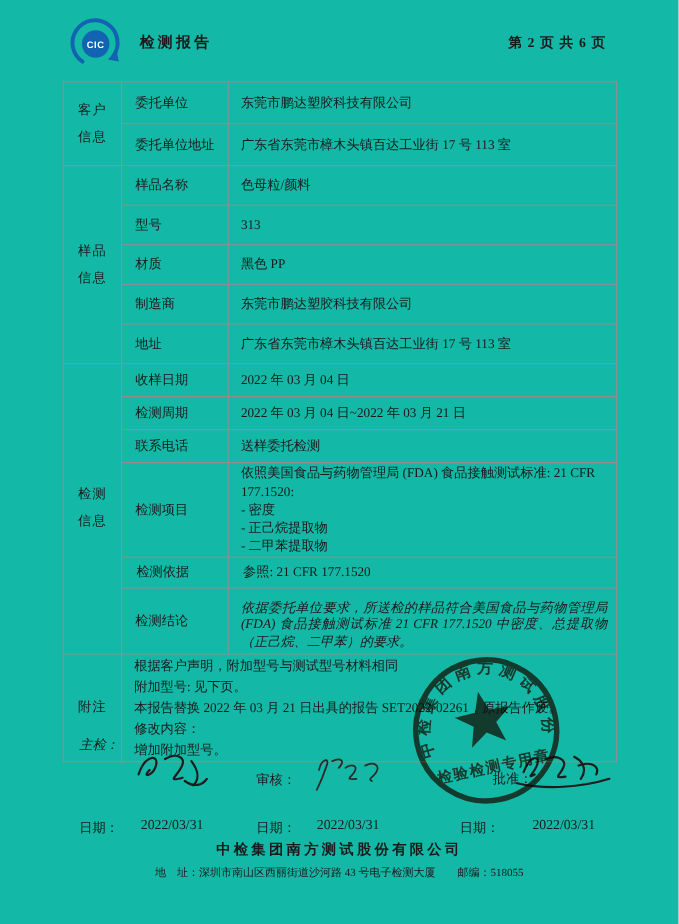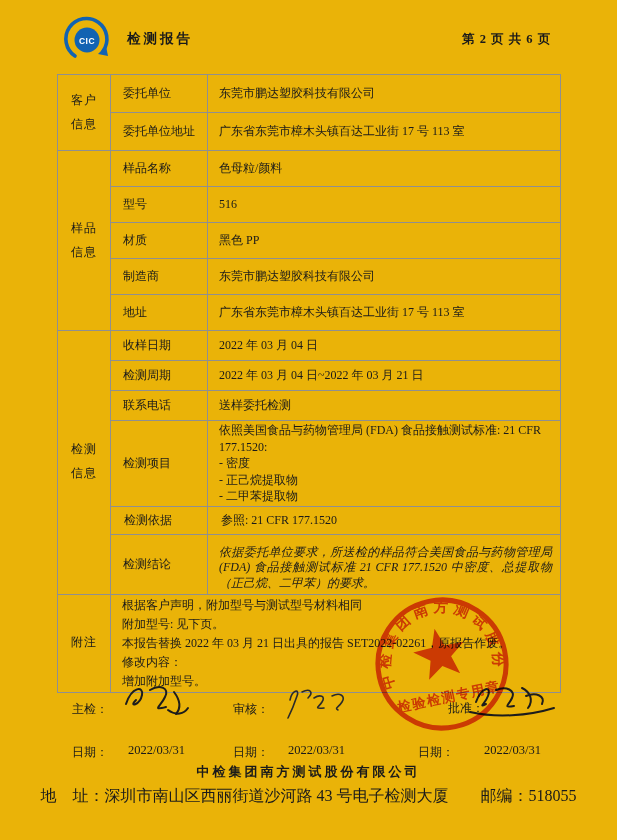--- a/index.html
+++ b/index.html
@@ -1,16 +1,16 @@
 <!DOCTYPE html>
 <html><head>
 <meta charset="utf-8">
 <style>
   html,body{margin:0;padding:0;background:#fff;}
-  #page{position:relative;width:617px;height:840px;background:#eab308;overflow:hidden;
+  #page{position:relative;width:617px;height:840px;background:#14b8a6;overflow:hidden;
         font-family:"Liberation Serif","DejaVu Serif",serif;color:#1a1a1a;}
   
   .hdr-title{position:absolute;left:127px;top:30px;font-size:13.5px;font-weight:bold;letter-spacing:3px;}
   .hdr-no{position:absolute;left:237px;top:31px;font-size:12.5px;font-weight:bold;}
   .hdr-page{position:absolute;left:462px;top:31px;font-size:12.5px;font-weight:bold;letter-spacing:1px;}
   .logo{position:absolute;left:62px;top:15px;}
   
   table.report{position:absolute;left:57px;top:74px;width:503px;border-collapse:collapse;table-layout:fixed;}
   table.report td{border:1px solid #8f8f8f;font-size:12px;vertical-align:middle;word-break:break-all;}
   col.c0{width:53px;} col.c1{width:97px;} col.c2{width:353px;}
@@ -28,21 +28,21 @@
   .siglabel{position:absolute;font-size:12px;}
   .sig-svg{position:absolute;}
   .datelabel{position:absolute;font-size:12px;}
   .dateval{position:absolute;font-size:12.5px;}
   
   .stamp{position:absolute;left:372px;top:594px;width:140px;height:140px;
          transform:rotate(-12deg);opacity:.88;mix-blend-mode:multiply;pointer-events:none;}
   
   .f-company{position:absolute;left:0;top:763px;width:100%;text-align:center;
              font-size:13px;font-weight:bold;letter-spacing:3px;}
-  .f-addr{position:absolute;left:0;top:786px;width:100%;text-align:center;font-size:16px;}
+  .f-addr{position:absolute;left:0;top:786px;width:100%;text-align:center;font-size:10px;}
   .f-web{position:absolute;left:0;top:803px;width:100%;text-align:center;font-size:12px;}
   .f-web a{color:#1616c8;text-decoration:underline;font-family:"Liberation Mono","DejaVu Sans Mono",monospace;font-size:11.5px;}
 </style>
 </head>
 <body>
 
 <div id="page">
 
   <svg class="logo" width="50" height="50" viewBox="0 0 50 50">
     <path d="M 13 41 A 20.5 20.5 0 1 1 41 36" fill="none" stroke="#1263b2" stroke-width="3.6" stroke-linecap="round"></path>
@@ -77,21 +77,21 @@
       <tr class="h33">
         <td class="sec" rowspan="5">
           <span>样品</span>
           <span>信息</span>
         </td>
         <td class="fld">样品名称</td>
         <td class="val">色母粒/颜料</td>
       </tr>
       <tr class="h33">
         <td class="fld">型号</td>
-        <td class="val">516</td>
+        <td class="val">313</td>
       </tr>
       <tr class="h33">
         <td class="fld">材质</td>
         <td class="val">黑色 PP</td>
       </tr>
       <tr class="h33">
         <td class="fld">制造商</td>
         <td class="val">东莞市鹏达塑胶科技有限公司</td>
       </tr>
       <tr class="h33">
@@ -142,21 +142,21 @@
           <div>根据客户声明，附加型号与测试型号材料相同</div>
           <div>附加型号: 见下页。</div>
           <div>本报告替换 2022 年 03 月 21 日出具的报告 SET2022-02261，原报告作废。</div>
           <div>修改内容：</div>
           <div>增加附加型号。</div>
         </td>
       </tr>
     </tbody>
   </table>
 
-  <div class="siglabel" style="left:72px;top:701px;">主检：</div>
+  <div class="siglabel" style="left:72px;top:669px;font-style:italic;">主检：</div>
   <svg class="sig-svg" style="left:118px;top:680px;" width="80" height="42" viewBox="0 0 80 42">
     <g fill="none" stroke="#1c1c1c" stroke-width="2" stroke-linecap="round">
       <path d="M8 24 C14 6 26 6 24 15 C22 25 10 28 18 20"></path>
       <path d="M32 10 C42 4 52 8 47 17 C43 26 33 31 48 27"></path>
       <path d="M56 12 C62 20 64 27 58 34"></path>
       <path d="M50 30 C58 36 66 34 70 28"></path>
     </g>
   </svg>
   <div class="siglabel" style="left:233px;top:701px;text-align:center;">审核：</div>
   <svg class="sig-svg" style="left:280px;top:684px;" width="72" height="38" viewBox="0 0 72 38">

